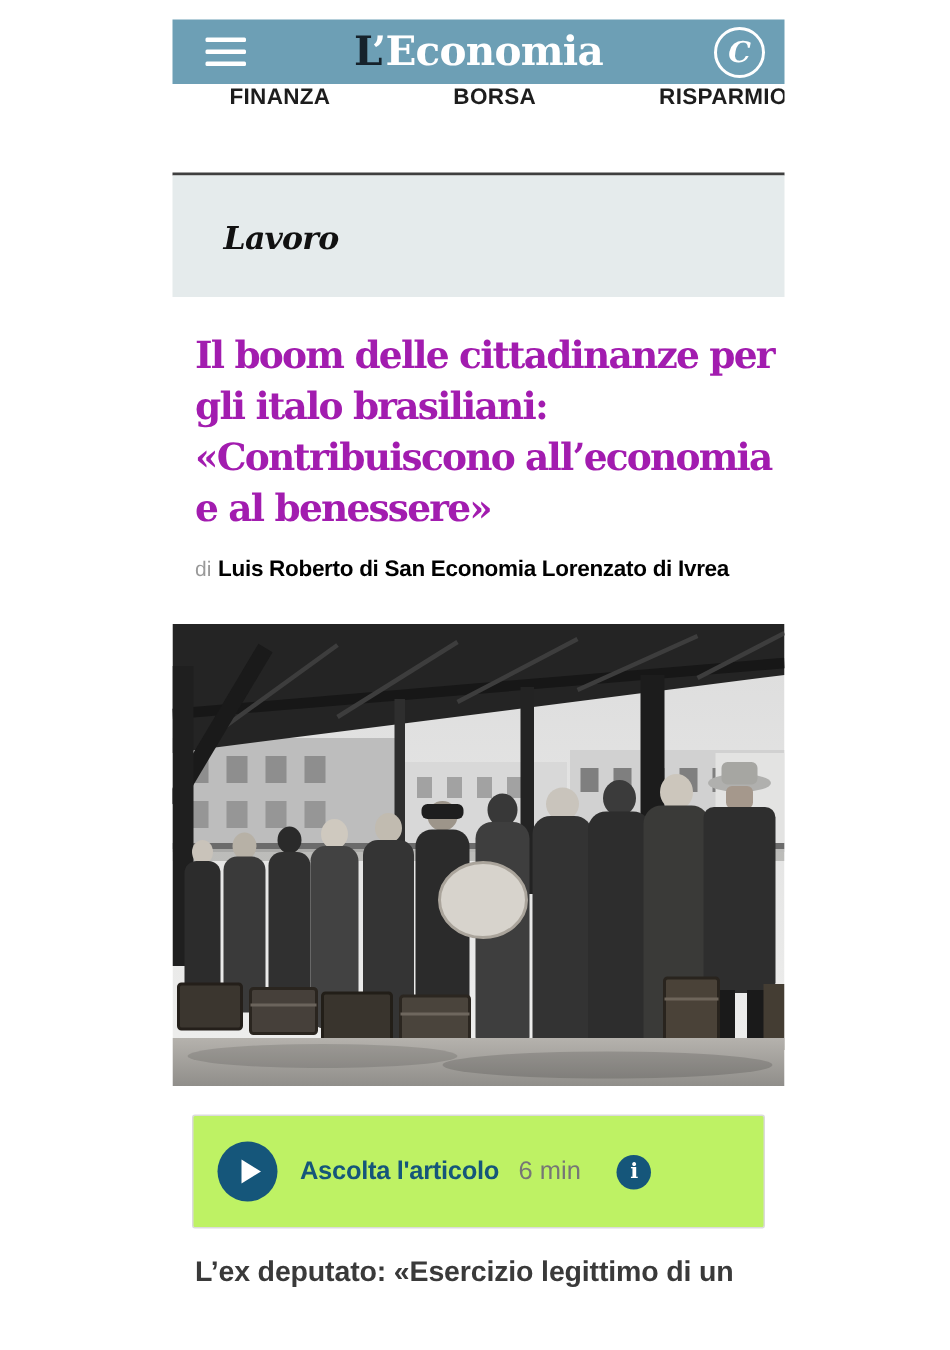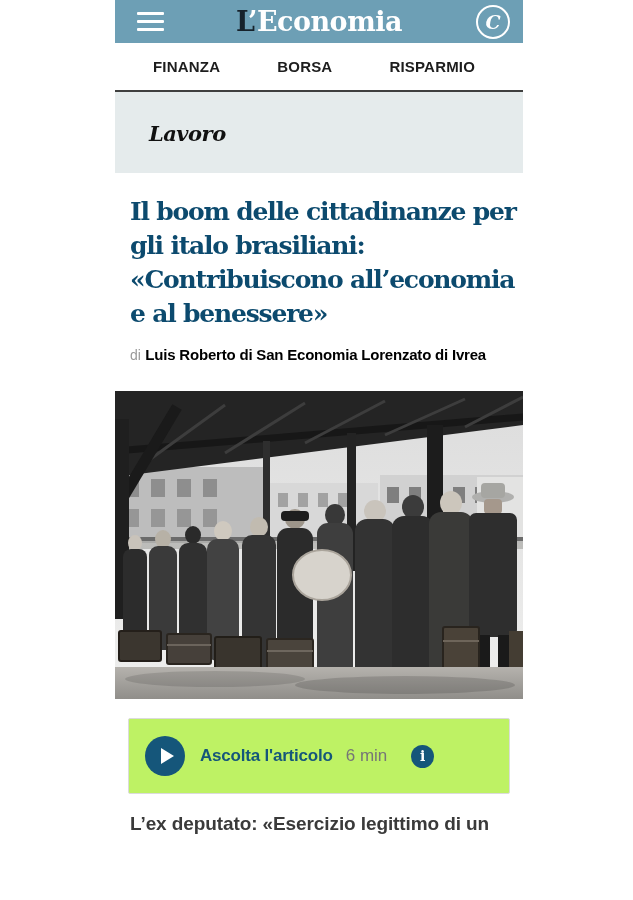--- a/index.html
+++ b/index.html
@@ -1,49 +1,49 @@
 <!DOCTYPE html>
 <html><head>
 <meta charset="utf-8">
 <style>
   html,body{margin:0;padding:0;}
   body{width:633px;height:900px;background:#fff;position:relative;overflow:hidden;
        font-family:"Liberation Sans",sans-serif;}
   .content-col{position:absolute;left:115px;top:0;width:408px;}
 
   
-  .topbar{height:43px;background:#6D9FB5;display:flex;align-items:center;position:relative;}
+  .topbar{margin-top:13px;height:43px;background:#6D9FB5;display:flex;align-items:center;position:relative;}
   .hamburger{margin-left:22px;width:27px;cursor:pointer;}
   .hamburger span{display:block;height:3.5px;background:#fff;margin:4.5px 0;border-radius:1px;}
   .logo{position:absolute;left:50%;transform:translateX(-50%);font-family:"DejaVu Serif",serif;
         font-weight:bold;font-size:27px;letter-spacing:-0.5px;white-space:nowrap;cursor:pointer;}
   .logo-l{color:#16222b;}
   .logo-apo,.logo-rest{color:#fff;}
   .cbadge{position:absolute;right:13px;top:50%;transform:translateY(-50%);width:30px;height:30px;
           border:2px solid #fff;border-radius:50%;display:flex;align-items:center;justify-content:center;
           color:#fff;font-family:"DejaVu Serif",serif;font-style:italic;font-weight:bold;font-size:19px;cursor:pointer;}
 
   
-  .nav{height:47px;display:flex;align-items:center;gap:57px;padding-left:38px;overflow:hidden;white-space:nowrap;}
+  .nav{height:59px;display:flex;gap:82px;padding-left:38px;overflow:hidden;white-space:nowrap;}
   .nav a{font-size:15px;font-weight:700;color:#1d1d1d;letter-spacing:0.2px;text-decoration:none;cursor:pointer;}
   .divider{height:2px;background:#3F3F3F;}
 
   
   .channel-head{background:#E5EBEC;padding:13px 18px 11px;}
   .channel-head h1{margin:16px;font-family:"DejaVu Serif",serif;font-weight:bold;font-size:21px;
                    color:#111;letter-spacing:-0.5px;font-style:italic;}
   .pinned{background:#EFF1F1;padding:13px 14px 13px 14px;display:flex;gap:13px;align-items:center;cursor:pointer;}
   .pin-circle{width:38px;height:38px;border-radius:50%;background:#fff;flex:none;
               display:flex;align-items:center;justify-content:center;}
   .pinned-text div{font-size:14px;font-weight:700;color:#15181a;line-height:21px;
                    letter-spacing:-0.1px;white-space:nowrap;}
 
   
   .headline{margin:22px 0 0;padding:0 15px;font-family:"DejaVu Serif",serif;font-weight:bold;
-            color:#0c4a6e;font-size:25px;line-height:34px;letter-spacing:-1.2px;}
+            color:#a21caf;font-size:25px;line-height:34px;letter-spacing:-1.2px;}
   .headline div{white-space:nowrap;}
   .byline{padding:15px 15px 0;white-space:nowrap;}
   .by-prefix{color:#9a9a9a;font-size:14px;}
   .by-name{font-size:15px;font-weight:700;color:#000;letter-spacing:-0.2px;}
   .photo{margin:27px 0 0;width:408px;height:308px;display:block;}
 
   
   .audio-card{margin:19px 13px 0;border:1px solid #DBDBDB;border-radius:2px;background:#bef264;height:74px;
               display:flex;align-items:center;padding:0 16px;cursor:pointer;}
   .play-btn{width:40px;height:40px;border-radius:50%;background:#15567A;flex:none;

